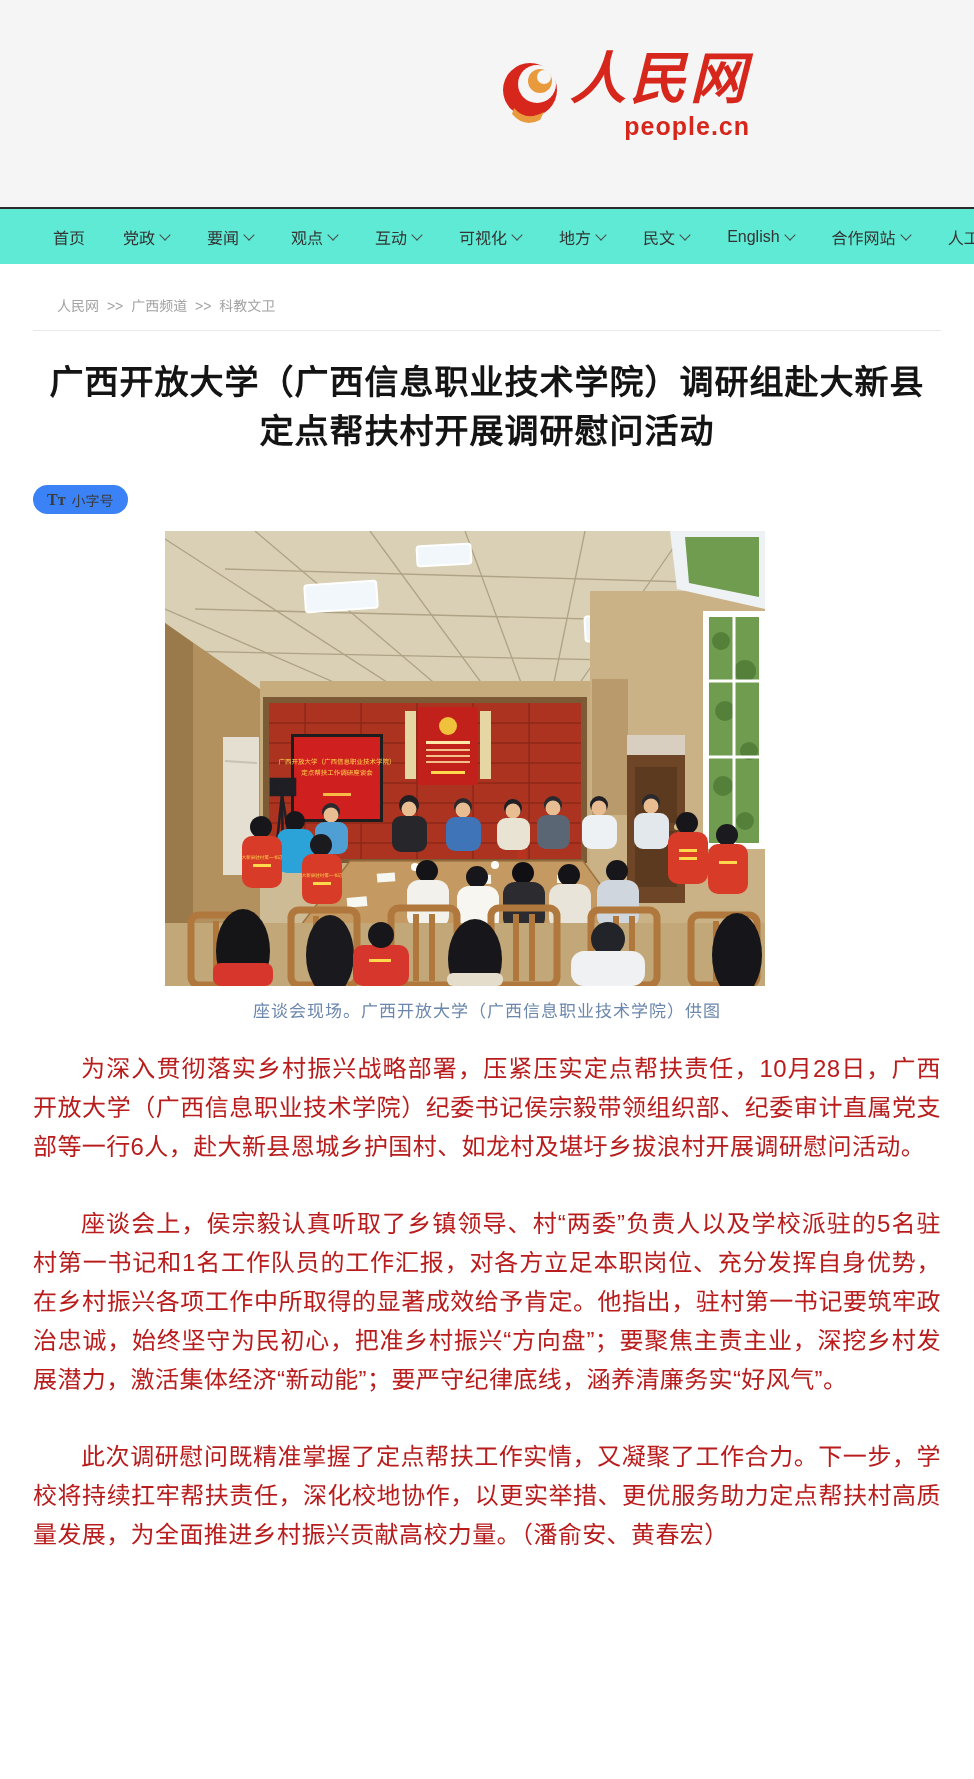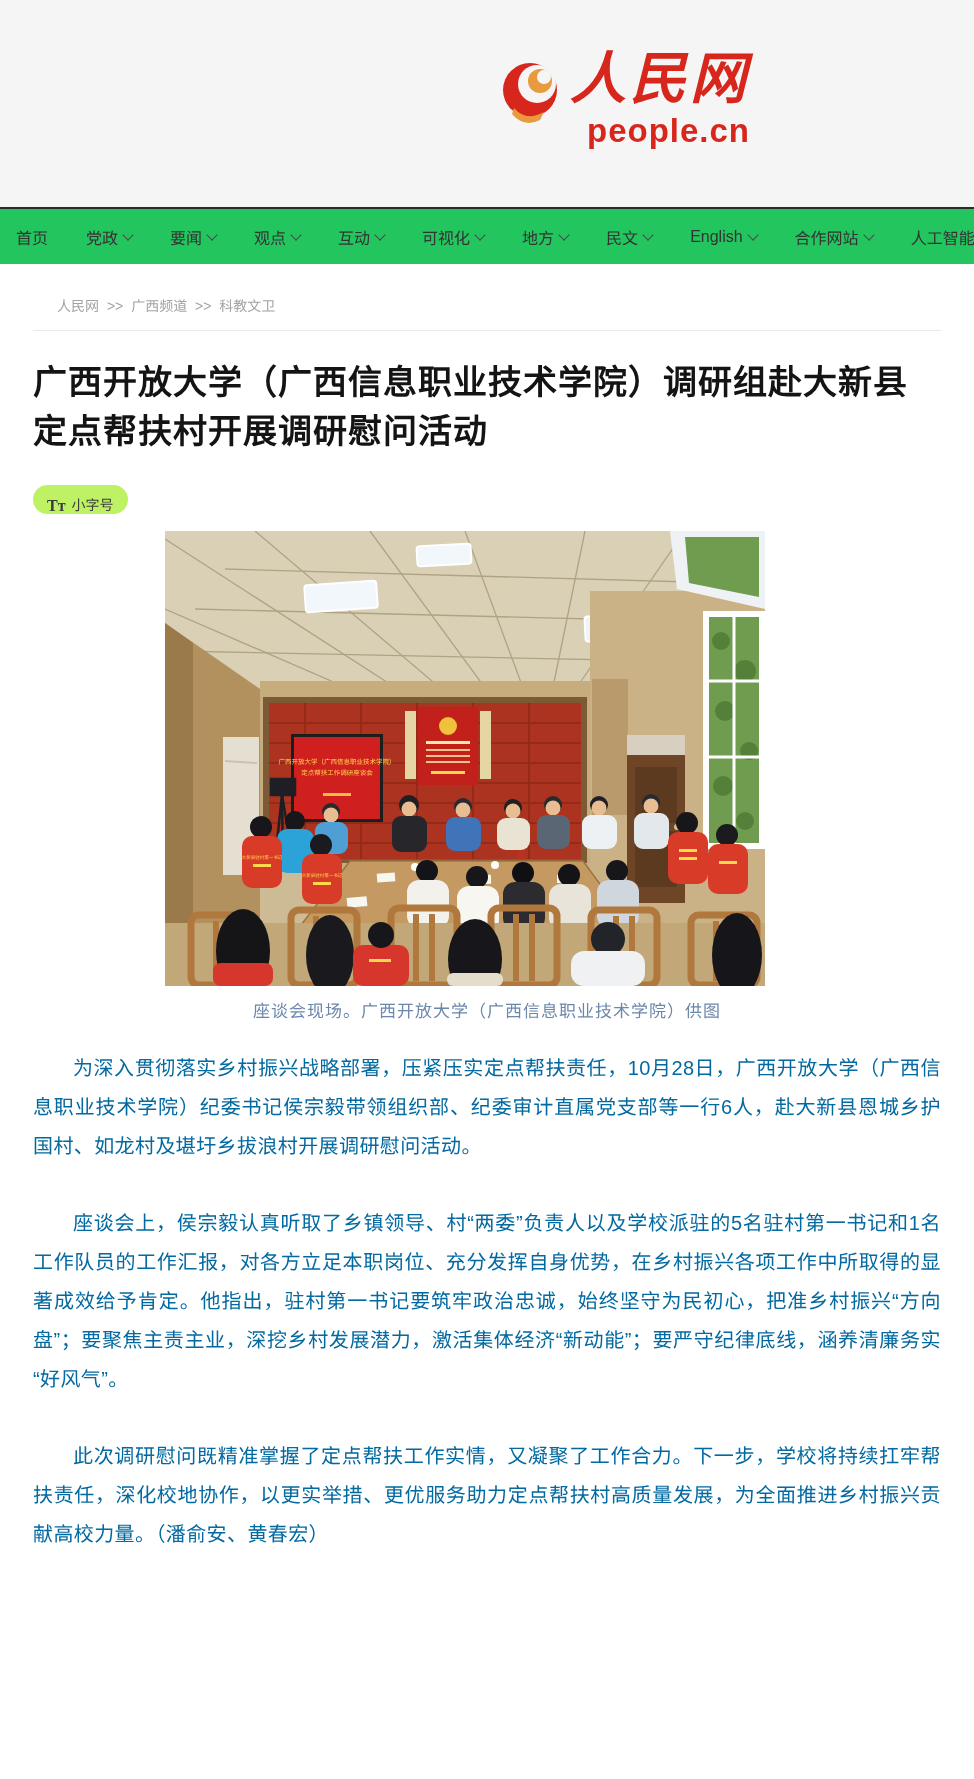--- a/index.html
+++ b/index.html
@@ -7,49 +7,49 @@
     width:974px;height:1779px;overflow:hidden;background:#ffffff;position:relative;
     font-family:"Liberation Sans","DejaVu Sans",sans-serif;
     -webkit-font-smoothing:antialiased;
   }
   
   .site-header{height:262px;background:#f5f5f6;position:relative;}
   .logo{position:absolute;left:500px;top:46px;display:flex;align-items:flex-start;gap:8px;cursor:pointer;}
   .logo-mark{width:62px;height:88px;flex:none;}
   .logo-text{display:flex;flex-direction:column;align-items:flex-end;}
   .logo-cn{font-family:"DejaVu Serif","Liberation Serif",serif;font-weight:900;font-size:56px;line-height:64px;color:#d7261b;letter-spacing:4px;font-style:italic;}
-  .logo-en{font-family:"Liberation Sans","DejaVu Sans",sans-serif;font-weight:bold;font-size:33px;color:#d7261b;margin-top:2px;letter-spacing:1px;}
-  .topnav{position:absolute;left:0;right:0;top:207px;height:55px;background:#22c55e;border-top:2px solid #2b2b2b;
-    display:flex;align-items:center;padding-left:16px;gap:38px;white-space:nowrap;overflow:hidden;}
+  .logo-en{font-family:"Liberation Sans","DejaVu Sans",sans-serif;font-weight:bold;font-size:25px;color:#d7261b;margin-top:2px;letter-spacing:1px;}
+  .topnav{position:absolute;left:0;right:0;top:207px;height:55px;background:#5eead4;border-top:2px solid #2b2b2b;
+    display:flex;align-items:center;padding-left:53px;gap:38px;white-space:nowrap;overflow:hidden;}
   .nav-item{font-size:16px;color:#333;display:inline-flex;align-items:center;flex:none;cursor:pointer;}
   .chev{width:7px;height:7px;border-right:1.6px solid #4a4a4a;border-bottom:1.6px solid #4a4a4a;
     display:inline-block;transform:rotate(45deg);margin-left:6px;margin-top:-4px;}
   
   .content{padding:0 33px;}
   .breadcrumb{margin-top:33px;font-size:14px;color:#a3a3a3;margin-left:24px;}
   .breadcrumb .crumb{color:#a3a3a3;text-decoration:none;cursor:pointer;}
   .breadcrumb .bc-sep{color:#a3a3a3;margin:0 4px;}
   .rule{border:none;border-top:1px solid #e9e9e9;margin:15px 0 0 0;}
-  .title{margin:27px 0 0 0;font-size:34px;line-height:49px;color:#141414;font-weight:700;letter-spacing:1px;}
+  .title{margin:27px 0 0 0;font-size:34px;line-height:49px;color:#141414;font-weight:700;letter-spacing:1px;text-align:center;}
   .meta-row{margin-top:29px;display:flex;justify-content:space-between;align-items:center;}
   .meta{font-size:15px;color:#8d8d8d;}
   .meta .sep{margin:0 9px;color:#b5b5b5;}
   .source-link{color:#8d8d8d;text-decoration:none;cursor:pointer;}
-  .fontsize-pill{border:none;background:#bef264;border-radius:15px;height:29px;padding:0 14px;
-    display:flex;align-items:flex-end;gap:6px;cursor:pointer;margin-right:51px;color:#3b3b3b;font-size:14px;}
+  .fontsize-pill{border:none;background:#3b82f6;border-radius:15px;height:29px;padding:0 14px;
+    display:flex;align-items:center;gap:6px;cursor:pointer;margin-right:51px;color:#3b3b3b;font-size:14px;}
   .fontsize-pill .tt{font-family:"Liberation Serif","DejaVu Serif",serif;font-weight:bold;font-size:16px;line-height:1;}
   
   .photo-block{margin:17px 0 12px 0;}
   .photo{width:600px;height:455px;margin-left:132px;overflow:hidden;background:#cdbb95;}
   .photo svg{display:block;}
   .caption{text-align:center;margin-top:11px;font-size:17px;color:#6c87ac;
     font-family:"DejaVu Serif","Liberation Serif",serif;letter-spacing:1px;}
   
   .paragraphs{margin-top:27px;}
-  .paragraphs p{margin:0 0 38px 0;font-size:20px;line-height:39px;color:#0369a1;
+  .paragraphs p{margin:0 0 38px 0;font-size:24px;line-height:39px;color:#b91c1c;
     text-indent:2em;text-align:justify;letter-spacing:0.4px;}
 </style>
 </head>
 <body>
 
 <div class="page">
 
   <header class="site-header">
     <div class="logo">
       <svg class="logo-mark" viewBox="0 0 62 88">

